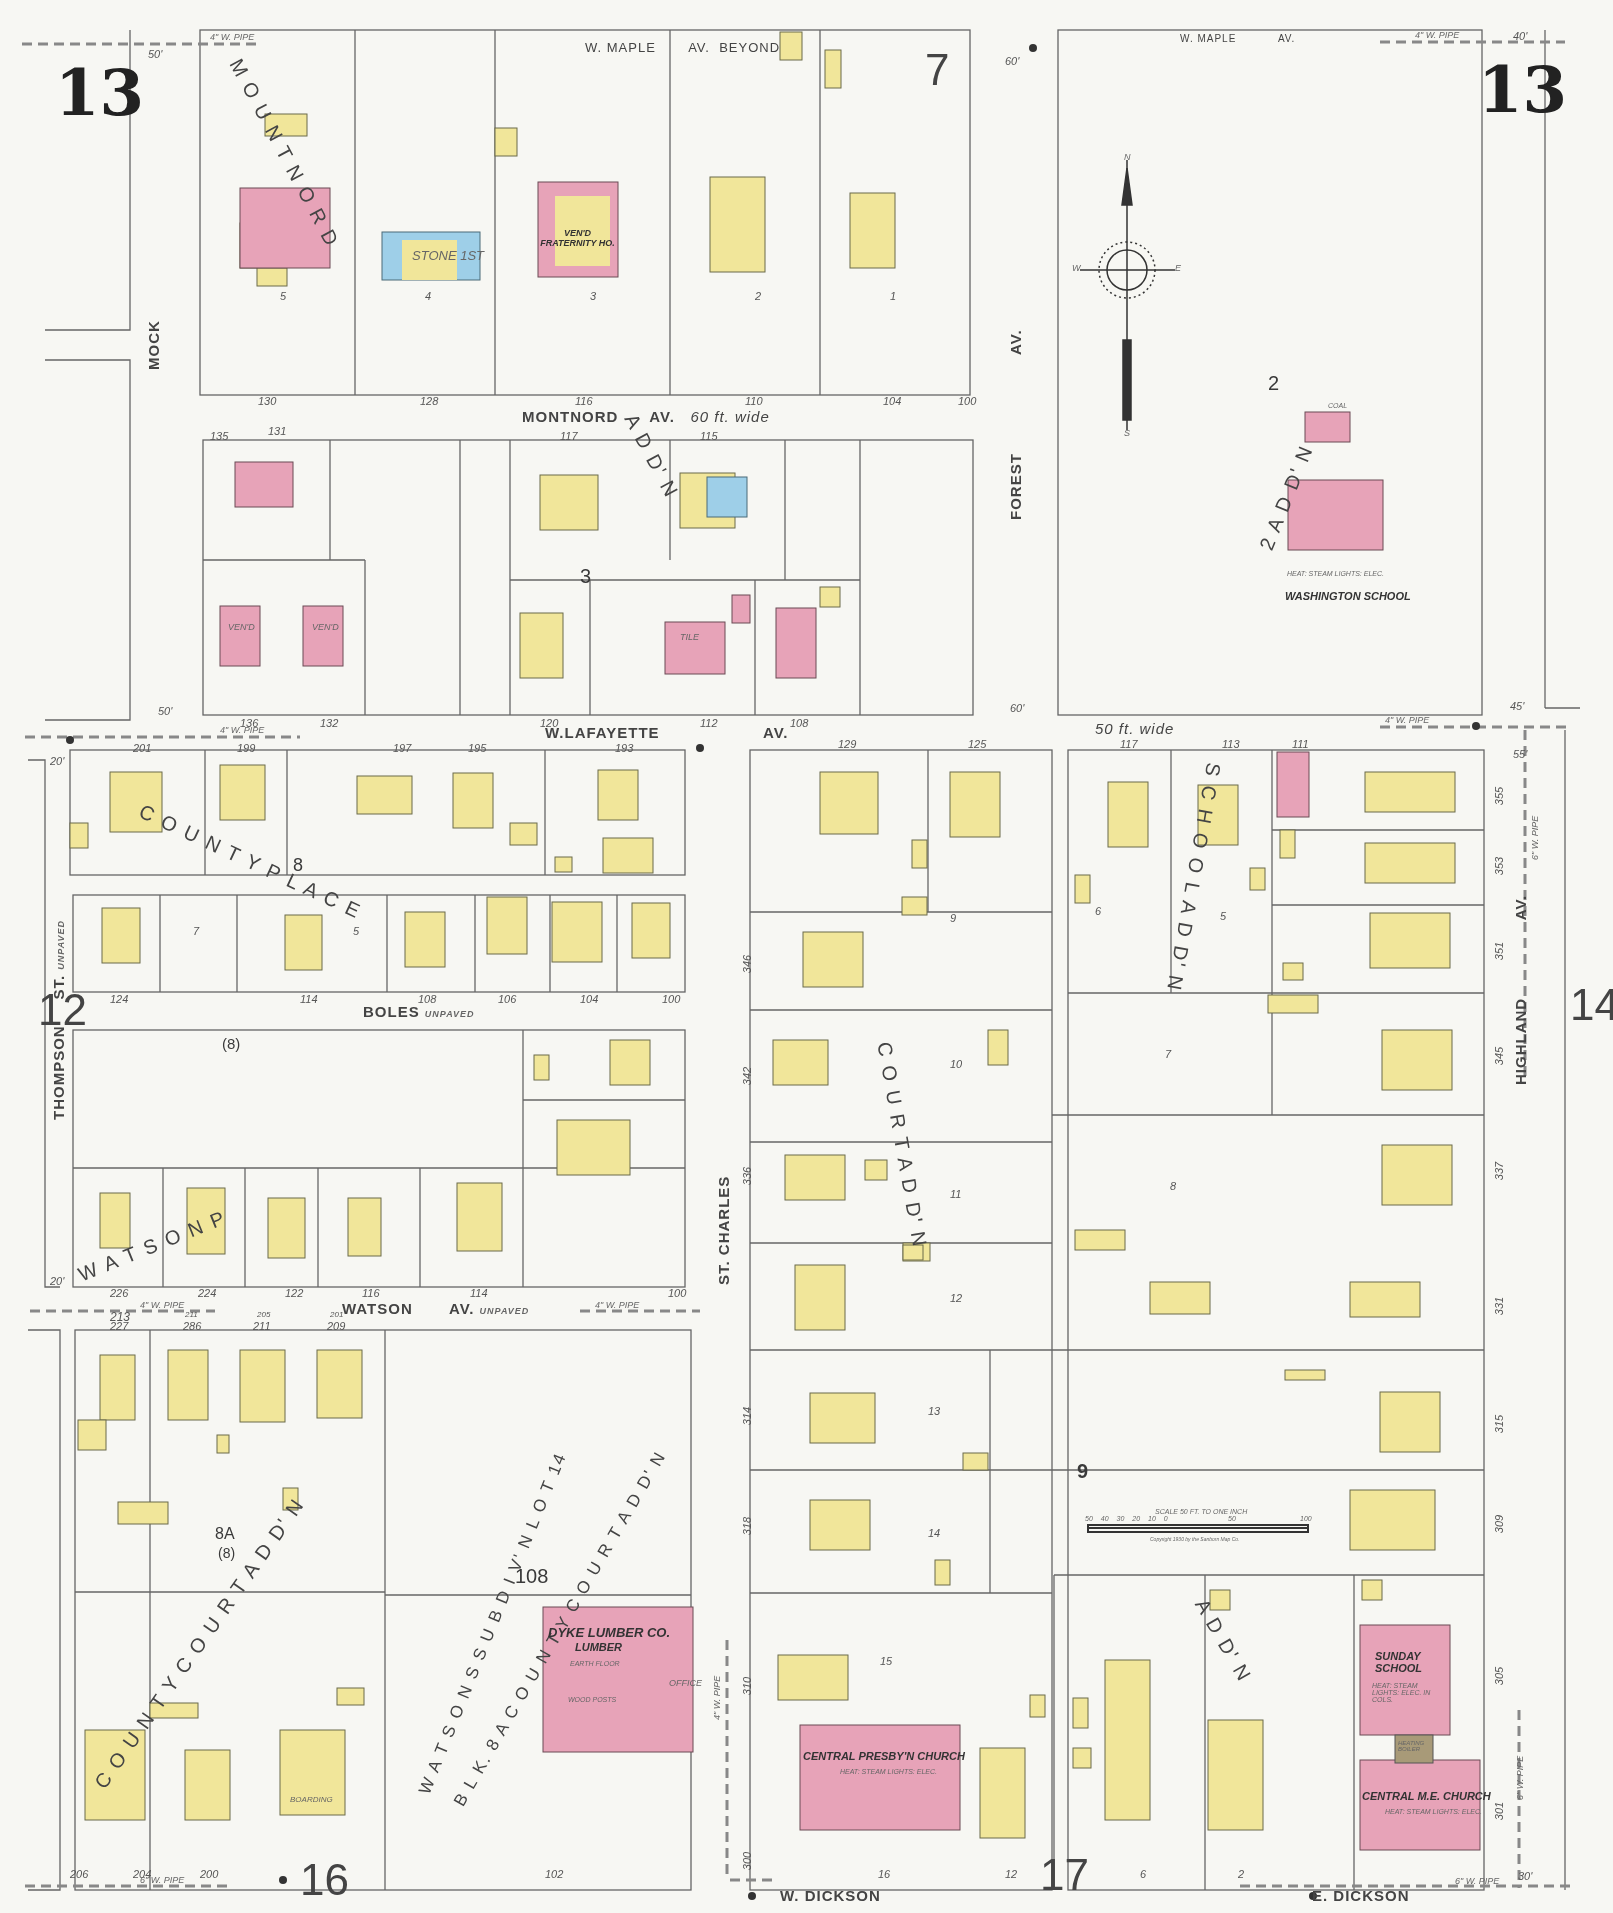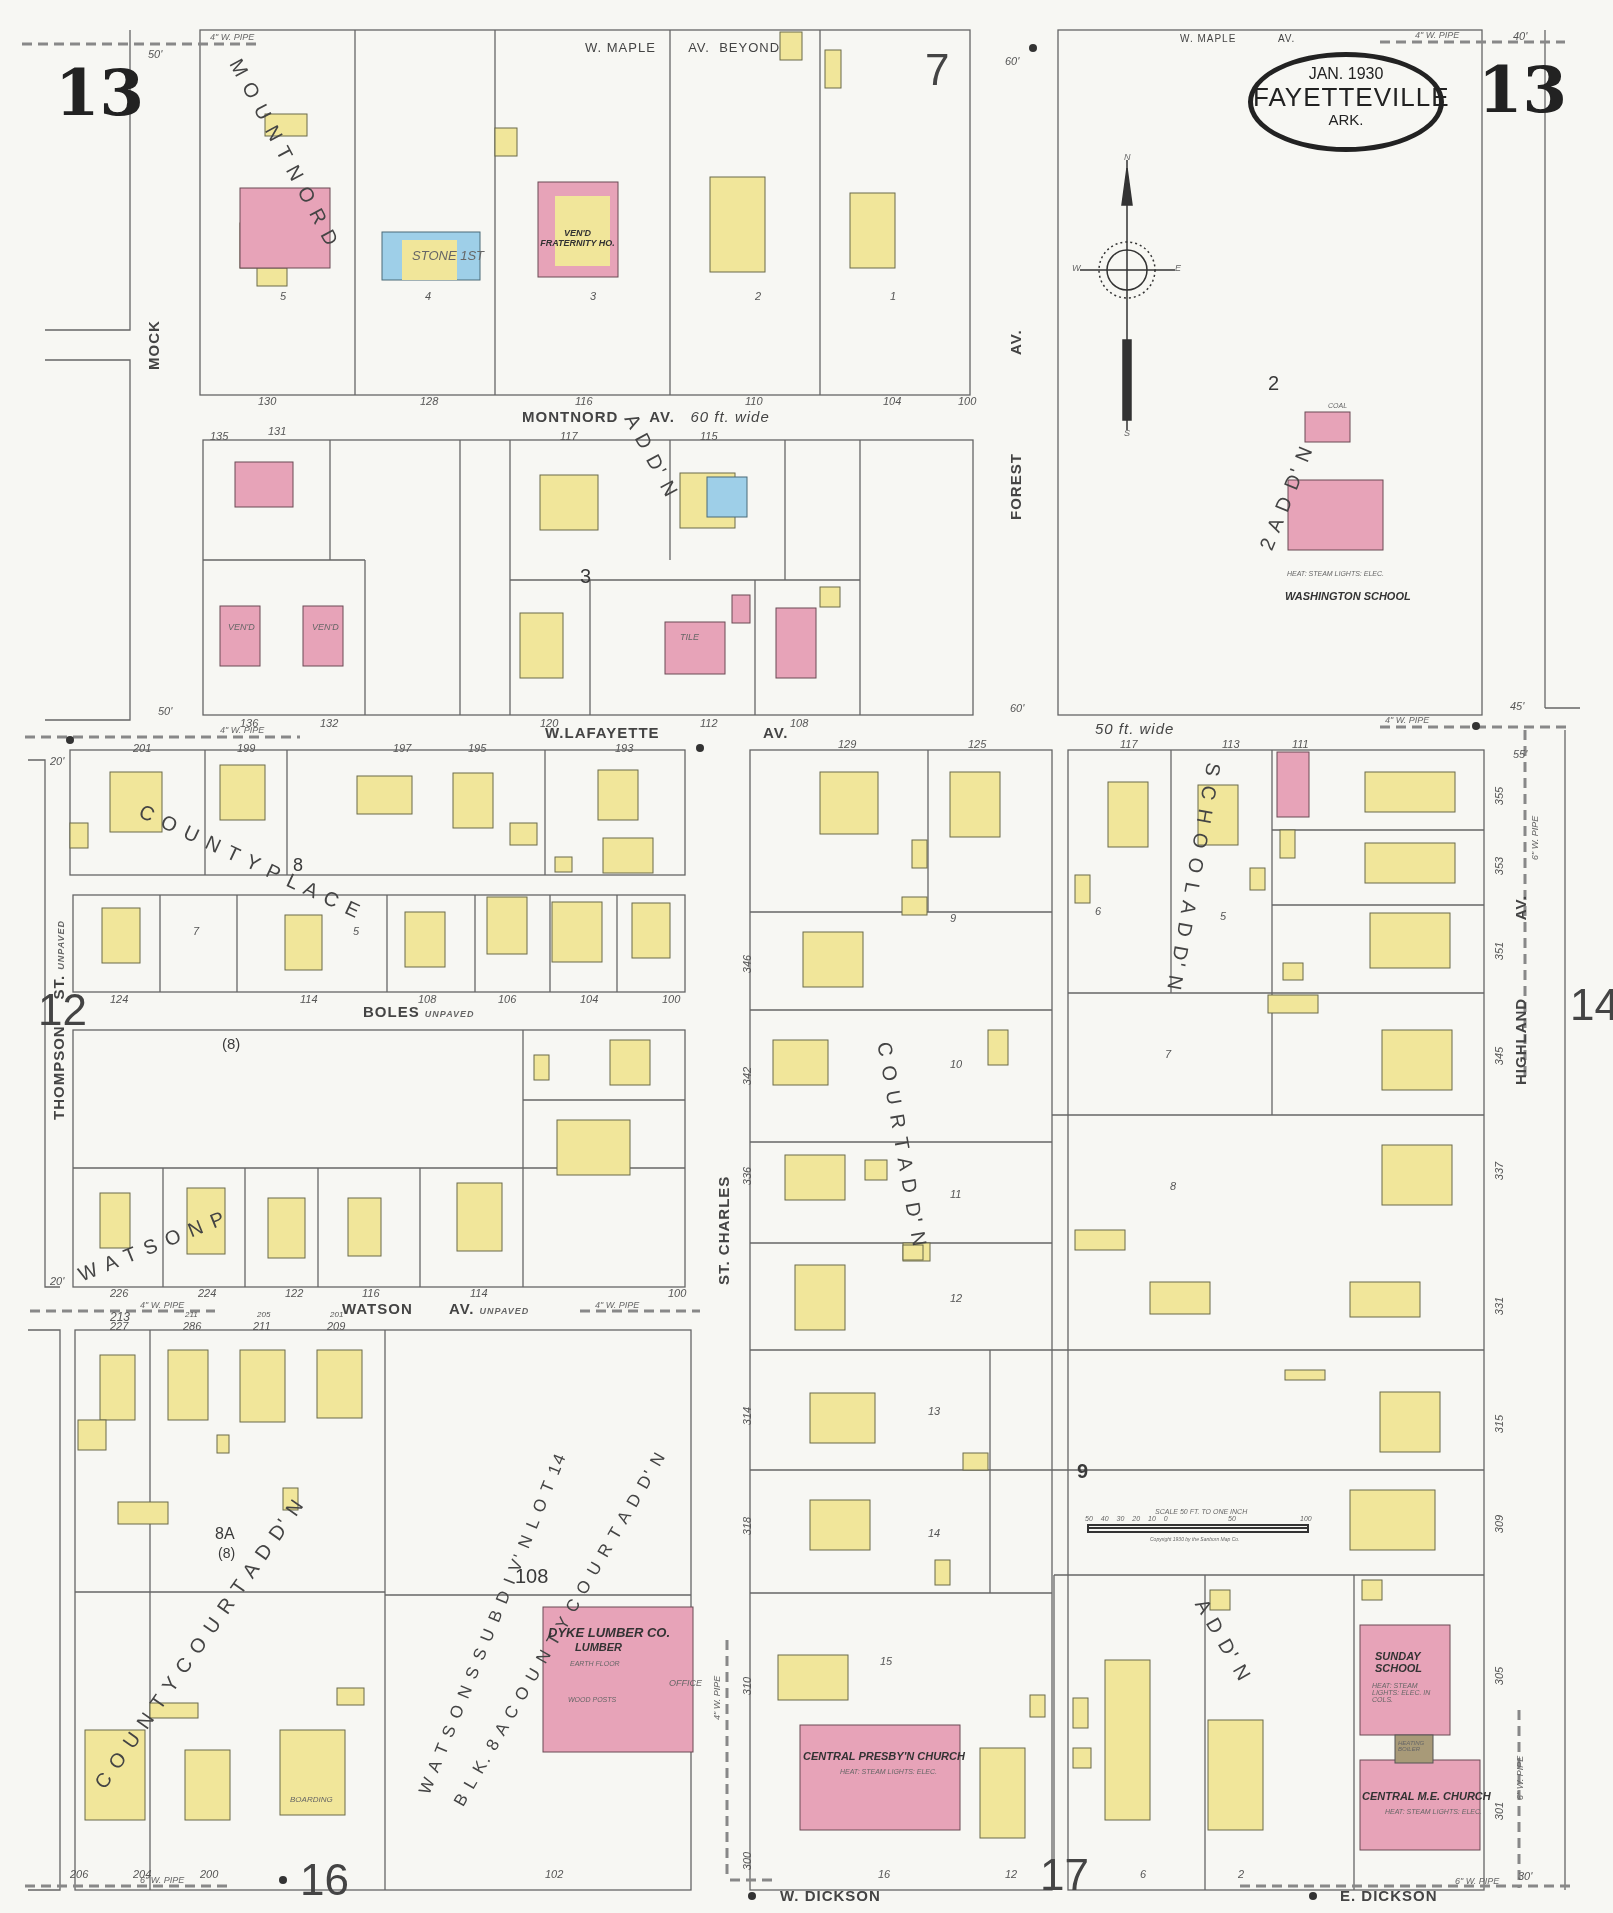--- a/index.html
+++ b/index.html
@@ -265,25 +265,20 @@
       <circle cx="1033" cy="48" r="4"></circle>
       <circle cx="70" cy="740" r="4"></circle>
       <circle cx="700" cy="748" r="4"></circle>
       <circle cx="1476" cy="726" r="4"></circle>
       <circle cx="283" cy="1880" r="4"></circle>
       <circle cx="752" cy="1896" r="4"></circle>
       <circle cx="1313" cy="1896" r="4"></circle>
     </g>
   </svg>
 
-  <div class="title-oval">
-    <div class="date">JAN. 1930</div>
-    <div class="city">FAYETTEVILLE</div>
-    <div class="state">ARK.</div>
-  </div>
 
   <div class="lbl sheetnum" style="left:55px;top:55px;">13</div>
   <div class="lbl sheetnum" style="left:1478px;top:52px;">13</div>
   <div class="lbl blocknum" style="left:38px;top:985px;">12</div>
   <div class="lbl blocknum" style="left:1570px;top:980px;">14</div>
   <div class="lbl blocknum" style="left:300px;top:1855px;">16</div>
   <div class="lbl blocknum" style="left:1040px;top:1850px;">17</div>
 
   <div class="lbl blocknum" style="left:925px;top:45px;">7</div>
   <div class="lbl" style="left:580px;top:565px;font-size:20px;">3</div>
@@ -298,21 +293,21 @@
   <div class="lbl street" style="left:585px;top:40px;font-size:13px;font-weight:normal;">
     <span>W. MAPLE</span>&nbsp;&nbsp;&nbsp;&nbsp;&nbsp;&nbsp;&nbsp;<span>AV.</span>&nbsp;&nbsp;<span>BEYOND</span>
   </div>
   <div class="lbl street" style="left:1180px;top:33px;font-size:10px;font-weight:normal;"><span>W. MAPLE</span>&nbsp;&nbsp;&nbsp;&nbsp;&nbsp;&nbsp;&nbsp;&nbsp;&nbsp;&nbsp;&nbsp;<span>AV.</span></div>
   <div class="lbl street" style="left:522px;top:408px;"><span>MONTNORD</span>&nbsp;&nbsp;&nbsp;&nbsp;&nbsp;&nbsp;<span>AV.</span>&nbsp;&nbsp;&nbsp;<i style="font-weight:normal">60 ft. wide</i></div>
   <div class="lbl street" style="left:545px;top:724px;"><span>W.LAFAYETTE</span>&nbsp;&nbsp;&nbsp;&nbsp;&nbsp;&nbsp;&nbsp;&nbsp;&nbsp;&nbsp;&nbsp;&nbsp;&nbsp;&nbsp;&nbsp;&nbsp;&nbsp;&nbsp;&nbsp;&nbsp;<span>AV.</span></div>
   <div class="lbl street" style="left:1095px;top:720px;font-style:italic;font-weight:normal;">50 ft. wide</div>
   <div class="lbl street" style="left:363px;top:1003px;"><span>BOLES</span> <span class="tiny">UNPAVED</span></div>
   <div class="lbl street" style="left:342px;top:1300px;"><span>WATSON</span>&nbsp;&nbsp;&nbsp;&nbsp;&nbsp;&nbsp;&nbsp;<span>AV.</span> <span class="tiny">UNPAVED</span></div>
   <div class="lbl street" style="left:780px;top:1887px;">W. DICKSON</div>
-  <div class="lbl street" style="left:1340px;top:1887px;">E. DICKSON</div>
+  <div class="lbl street" style="left:1312px;top:1887px;">E. DICKSON</div>
 
   <div class="lbl street" style="left:145px;top:370px;transform:rotate(-90deg);transform-origin:left top;">MOCK</div>
   <div class="lbl street" style="left:50px;top:1120px;transform:rotate(-90deg);transform-origin:left top;"><span>THOMPSON</span>&nbsp;&nbsp;&nbsp;&nbsp;&nbsp;<span>ST.</span> <span class="tiny">UNPAVED</span></div>
   <div class="lbl street" style="left:1007px;top:520px;transform:rotate(-90deg);transform-origin:left top;"><span>FOREST</span>&nbsp;&nbsp;&nbsp;&nbsp;&nbsp;&nbsp;&nbsp;&nbsp;&nbsp;&nbsp;&nbsp;&nbsp;&nbsp;&nbsp;&nbsp;&nbsp;&nbsp;&nbsp;&nbsp;<span>AV.</span></div>
   <div class="lbl street" style="left:715px;top:1285px;transform:rotate(-90deg);transform-origin:left top;">ST. CHARLES</div>
   <div class="lbl street" style="left:1512px;top:1085px;transform:rotate(-90deg);transform-origin:left top;"><span>HIGHLAND</span>&nbsp;&nbsp;&nbsp;&nbsp;&nbsp;&nbsp;&nbsp;&nbsp;&nbsp;&nbsp;&nbsp;&nbsp;&nbsp;&nbsp;&nbsp;<span>AV.</span></div>
 
   <div class="lbl tiny" style="left:210px;top:32px;">4" W. PIPE</div>
   <div class="lbl tiny" style="left:1415px;top:30px;">4" W. PIPE</div>
   <div class="lbl tiny" style="left:220px;top:725px;">4" W. PIPE</div>

